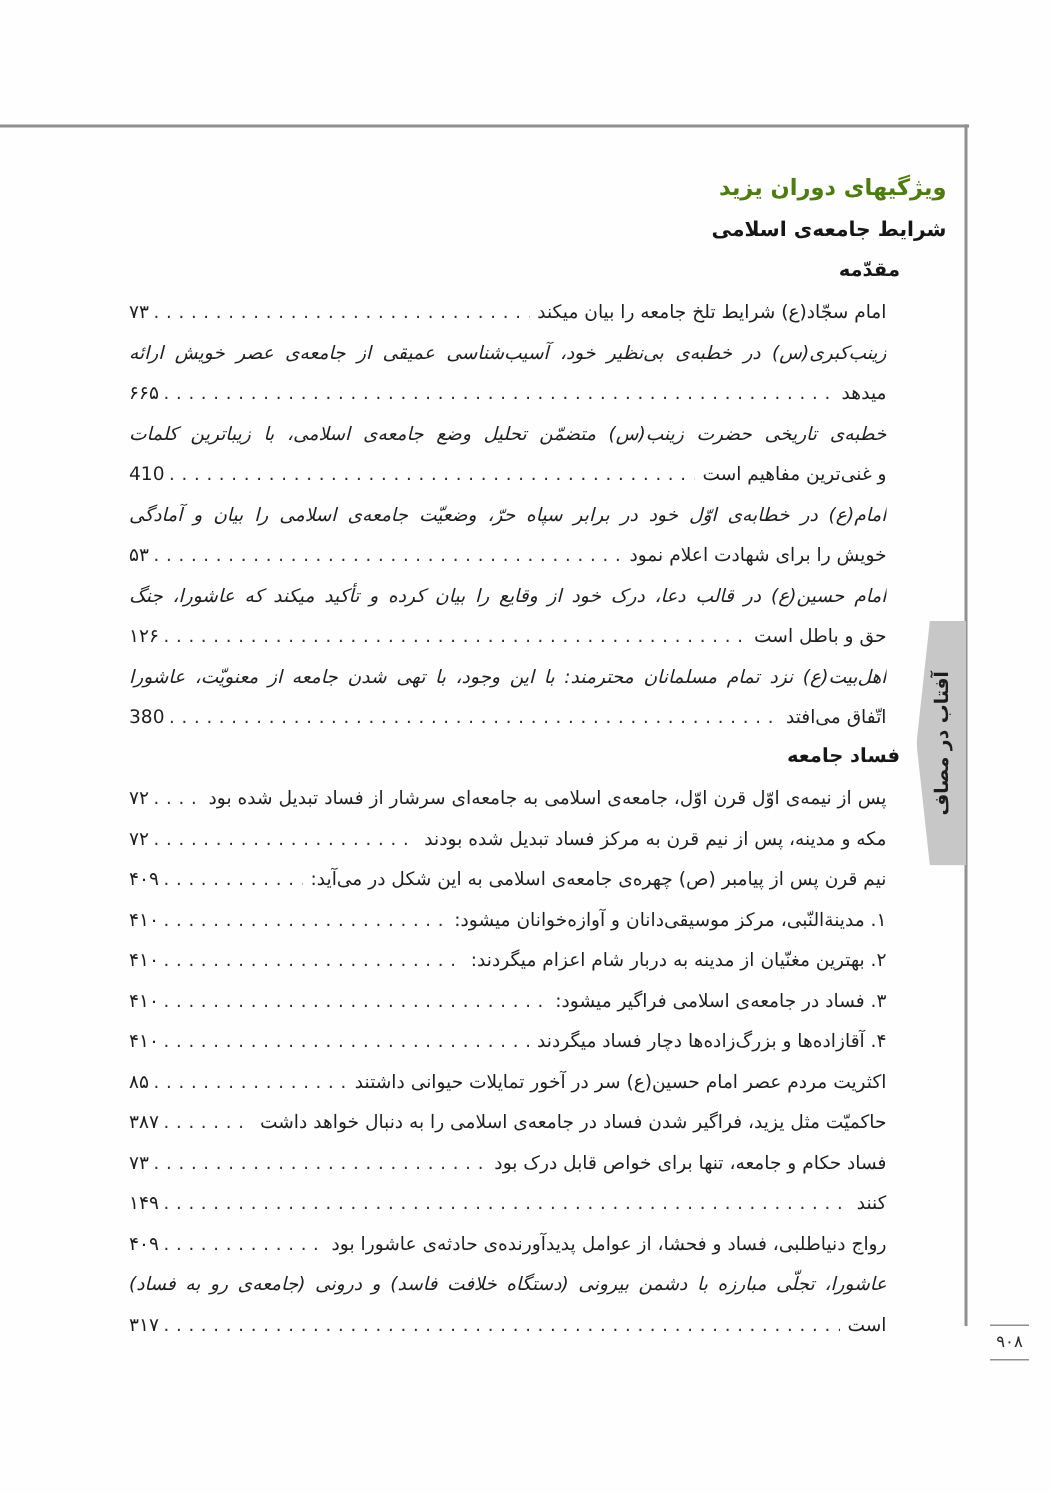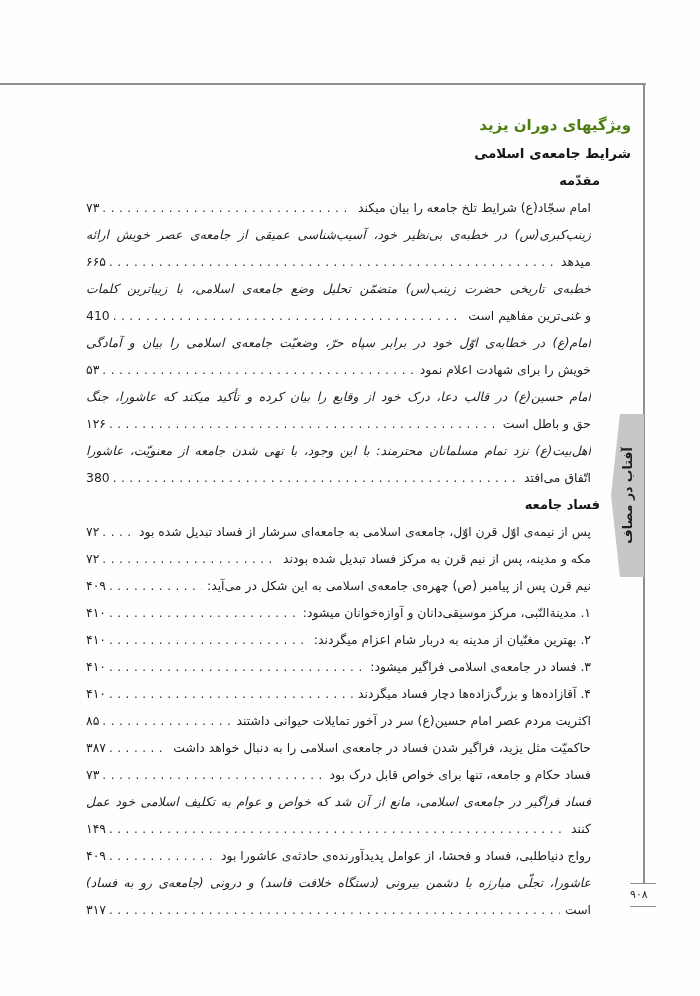--- a/index.html
+++ b/index.html
@@ -48,25 +48,25 @@
     white-space: nowrap;
     font-weight: bold;
     font-size: 12.5px;
     color: #1c1c1c;
     letter-spacing: 0.5px;
   }
 
   
   .folio {
     position: absolute;
-    left: 630px; top: 883px;
+    left: 660px; top: 883px;
     width: 26px;
     border-top: 1.5px solid #8f8f8f;
     border-bottom: 1.5px solid #8f8f8f;
-    text-align: left;
+    text-align: center;
   }
   .folio-num {
     font-size: 11px;
     line-height: 22px;
     color: #2a2a2a;
   }
 
   
   .content {
     position: absolute;
@@ -271,21 +271,20 @@
           </div>
         </div>
         <div class="entry">
           <div class="entry-last-line">
             <span class="entry-text">فساد حکام و جامعه، تنها برای خواص قابل درک بود</span>
             <span class="leader">................................................................................................................................................................</span>
             <span class="page-num">۷۳</span>
           </div>
         </div>
         <div class="entry">
-          <div class="entry-line-justified">فساد فراگیر در جامعه‌ی اسلامی، مانع از آن شد که خواص و عوام به تکلیف اسلامی خود عمل</div>
           <div class="entry-last-line">
             <span class="entry-text">کنند</span>
             <span class="leader">................................................................................................................................................................</span>
             <span class="page-num">۱۴۹</span>
           </div>
         </div>
         <div class="entry">
           <div class="entry-last-line">
             <span class="entry-text">رواج دنیاطلبی، فساد و فحشا، از عوامل پدیدآورنده‌ی حادثه‌ی عاشورا بود</span>
             <span class="leader">................................................................................................................................................................</span>

